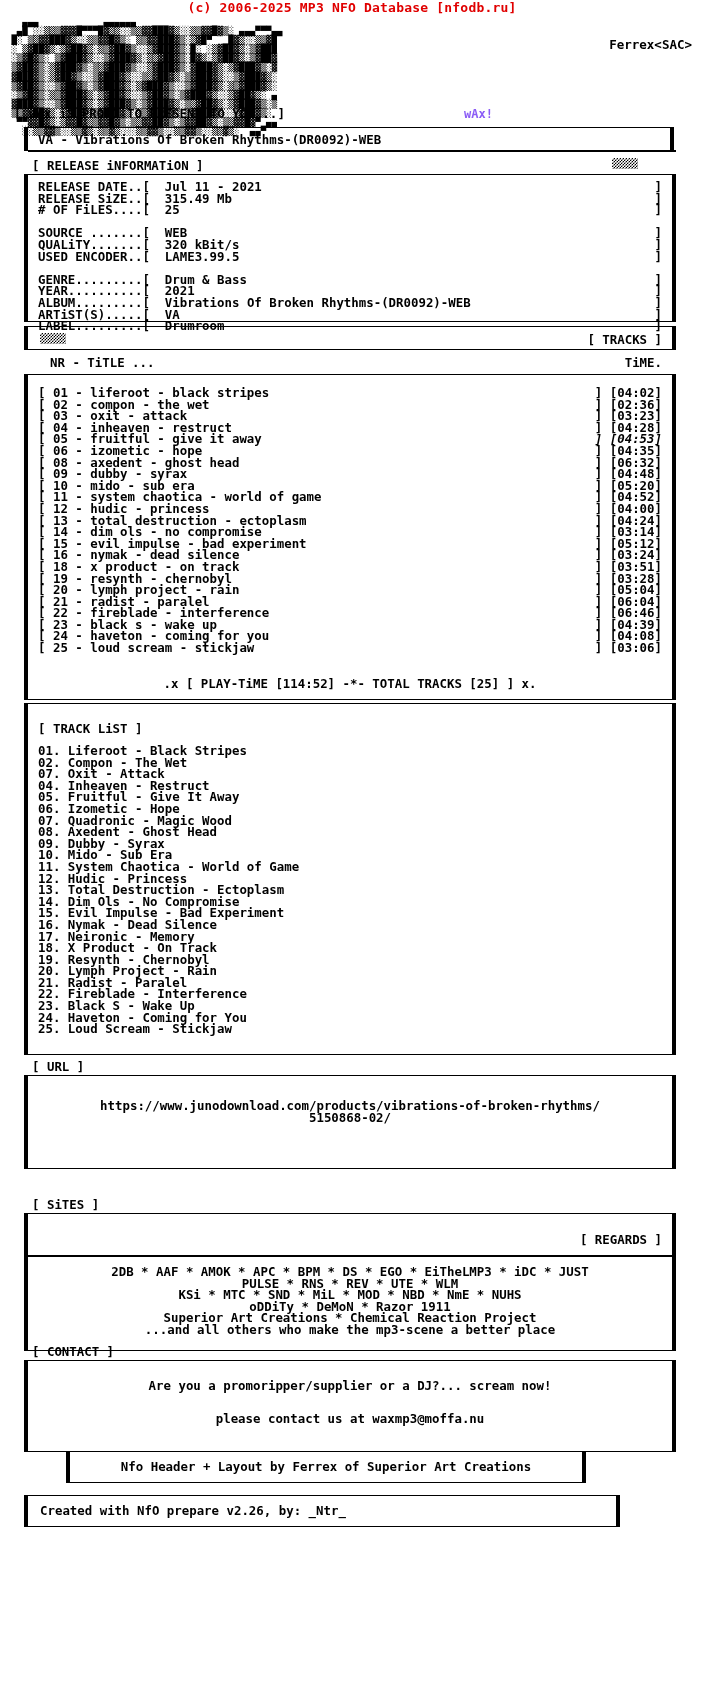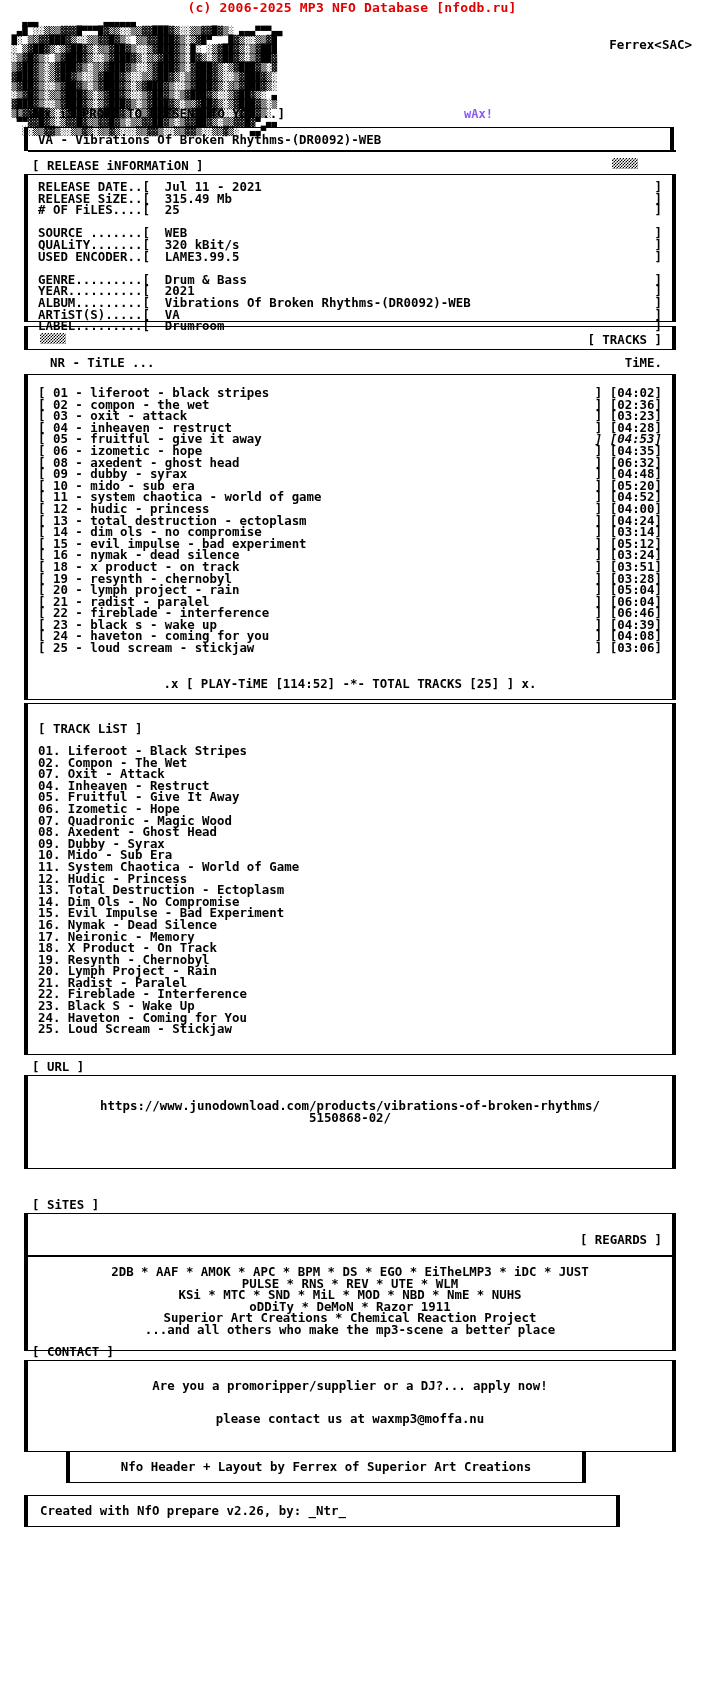--- a/index.html
+++ b/index.html
@@ -262,21 +262,21 @@
         <div class="nfo label-row center" style="position: relative; width: 624px;">PULSE * RNS * REV * UTE * WLM</div>
         <div class="nfo label-row center" style="position: relative; width: 624px;">KSi * MTC * SND * MiL * MOD * NBD * NmE * NUHS</div>
         <div class="nfo label-row center" style="position: relative; width: 624px;">oDDiTy * DeMoN * Razor 1911</div>
         <div class="nfo label-row center" style="position: relative; width: 624px;">Superior Art Creations * Chemical Reaction Project</div>
         <div class="nfo label-row center" style="position: relative; width: 624px;">...and all others who make the mp3-scene a better place</div>
       </div>
   </div>
 
   <div class="nfo" style="left:32px; top:1346px;">[ CONTACT ]</div>
   <div class="frame dbl" style="left:24px; top:1360px; width:652px; height:92px;"></div>
-  <div class="nfo center" style="left:38px; top:1380px; width:624px;">Are you a promoripper/supplier or a DJ?... apply now!</div>
+  <div class="nfo center" style="left:38px; top:1380px; width:624px;">Are you a promoripper/supplier or a DJ?... scream now!</div>
   <div class="nfo center" style="left:38px; top:1413px; width:624px;">please contact us at waxmp3@moffa.nu</div>
 
   <div class="frame dbl" style="left:66px; top:1451px; width:520px; height:32px;"></div>
   <div class="nfo center" style="left:70px; top:1461px; width:512px;">Nfo Header + Layout by Ferrex of Superior Art Creations</div>
 
   <div class="frame dbl" style="left:24px; top:1495px; width:596px; height:32px;"></div>
   <div class="nfo" style="left:40px; top:1505px;">Created with NfO prepare v2.26, by: _Ntr_</div>
 
 </div>
 

